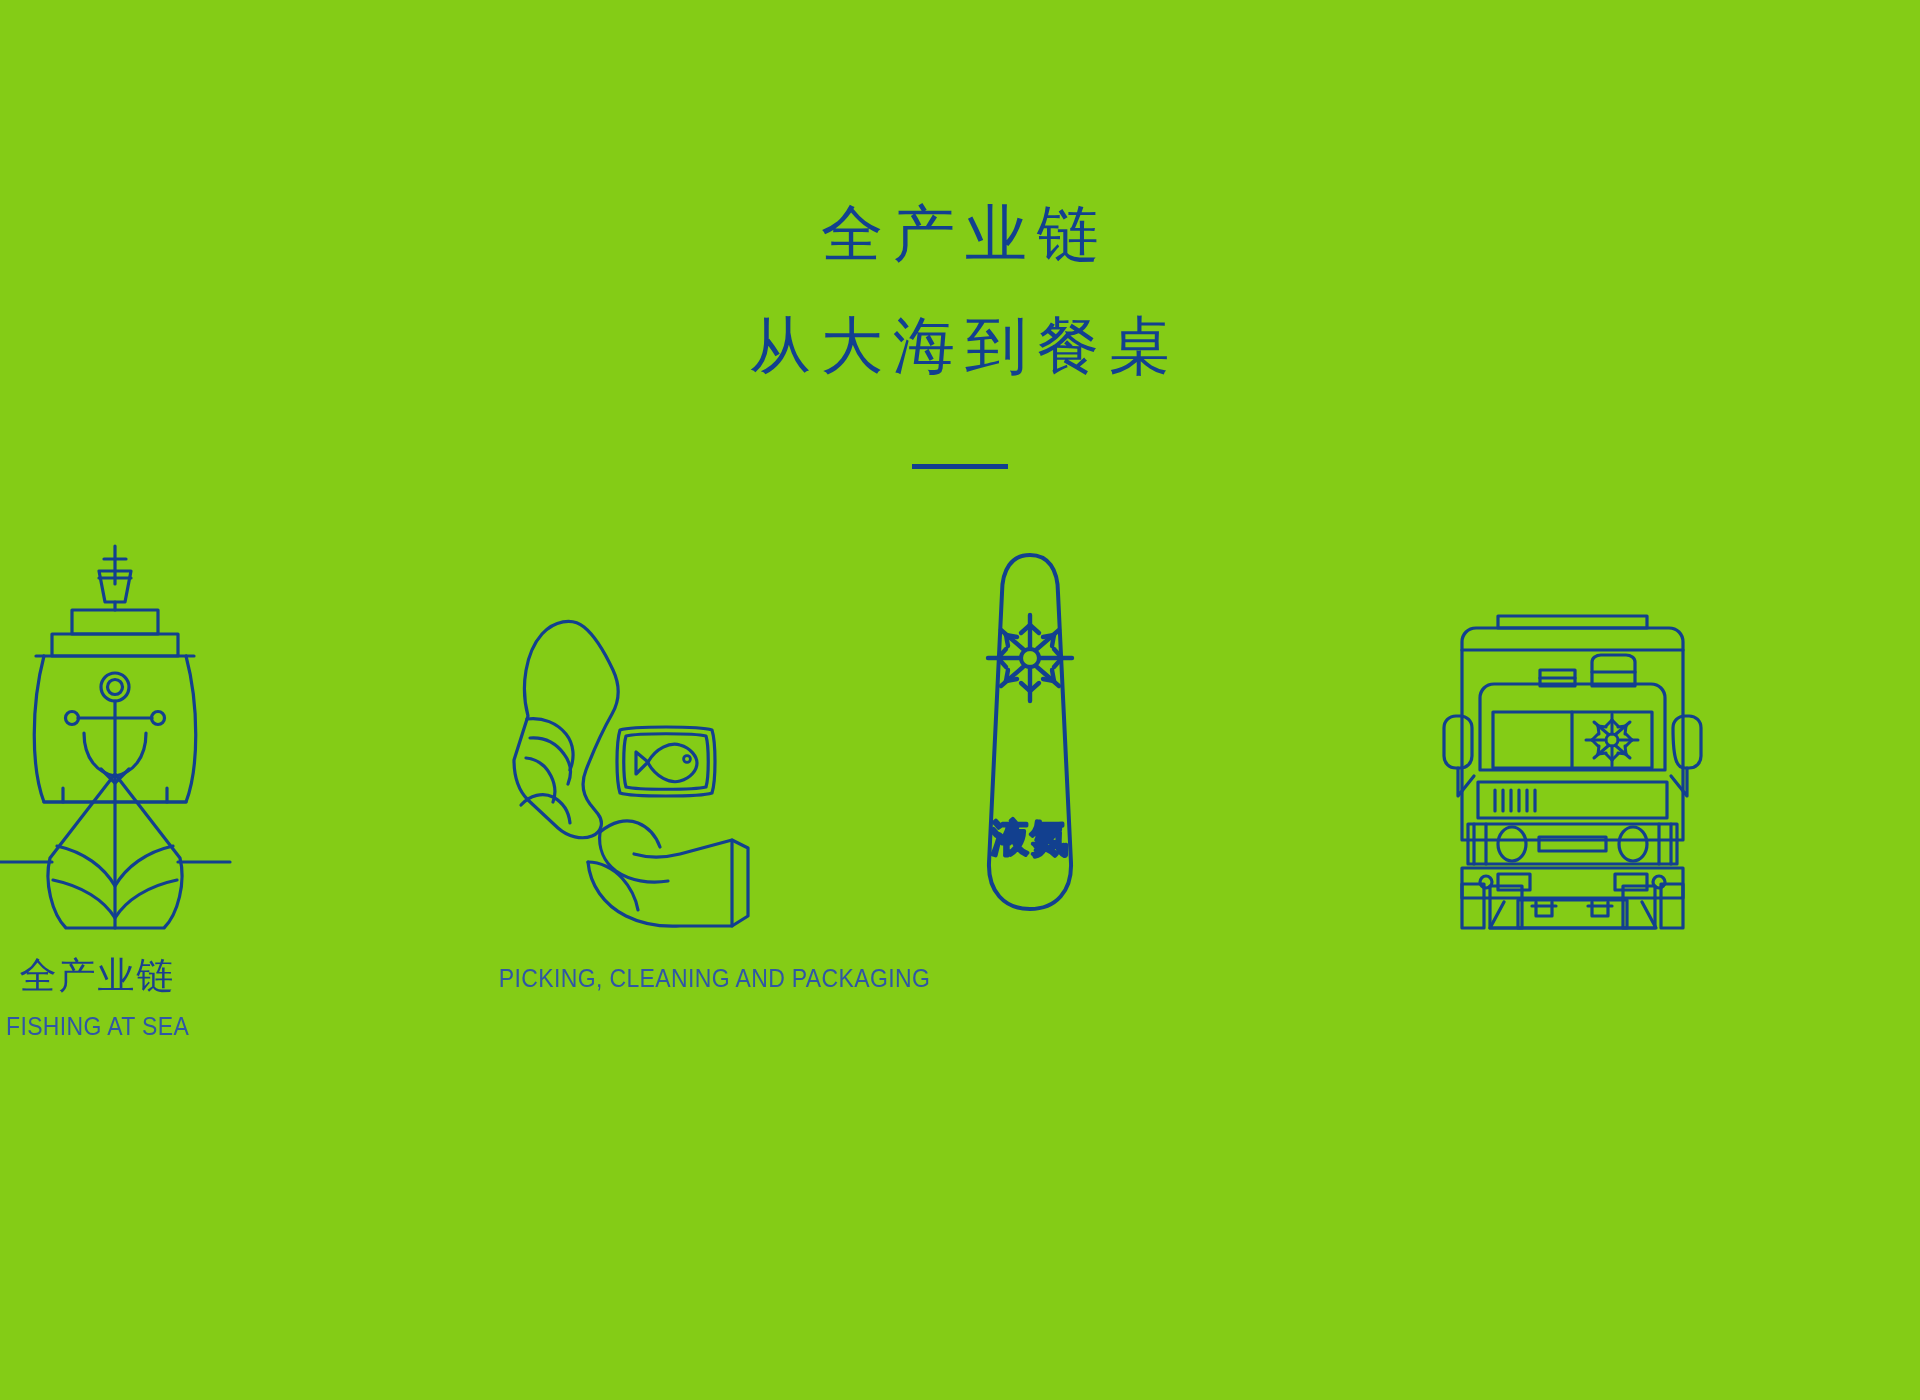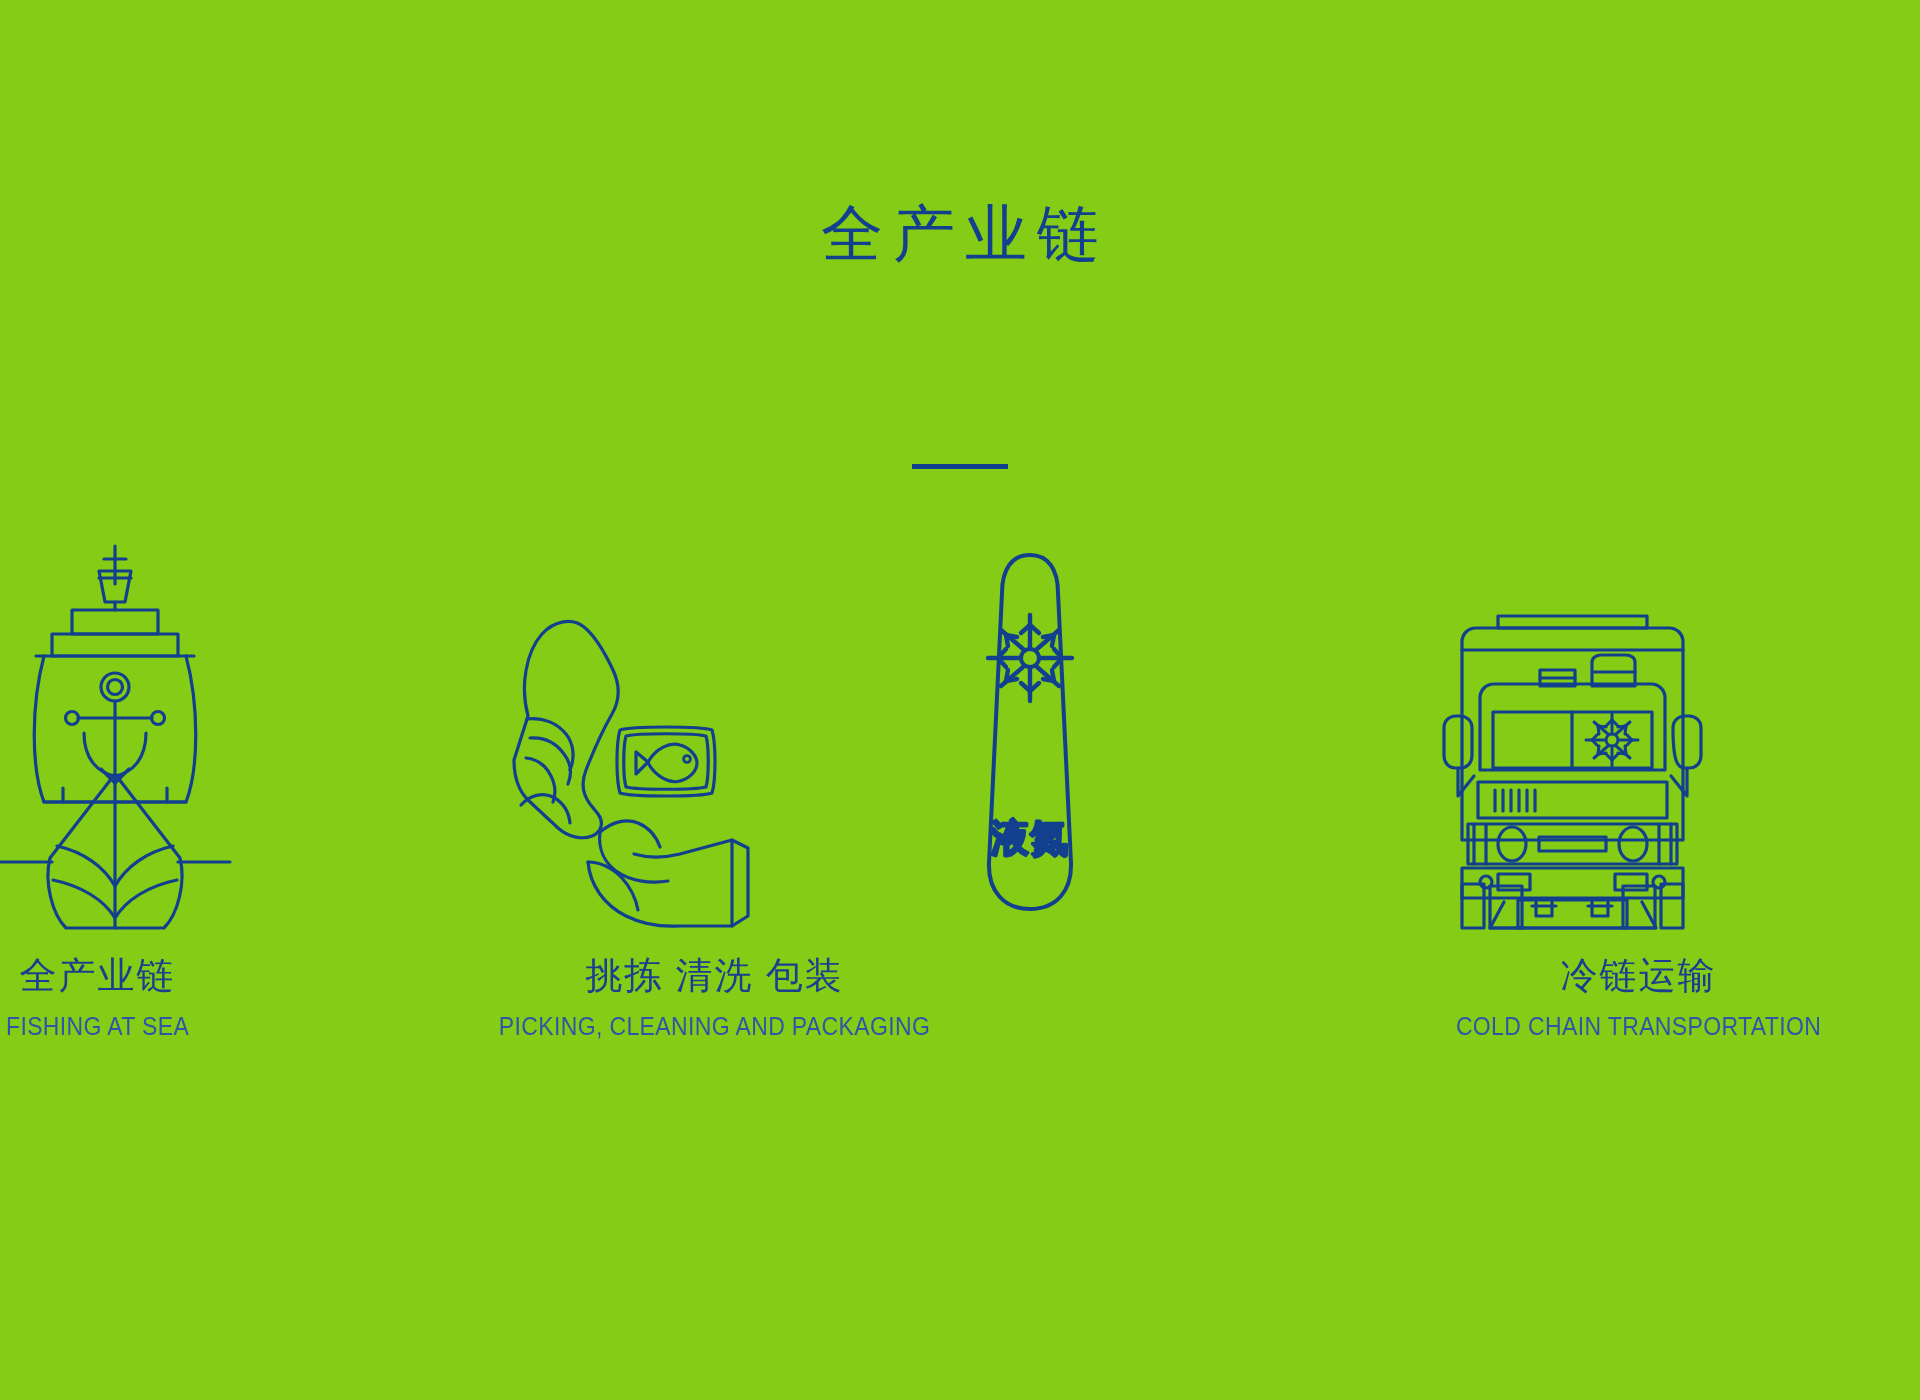--- a/index.html
+++ b/index.html
@@ -103,20 +103,21 @@
     letter-spacing:1px;
   }
 </style>
 </head>
 <body>
 
 <div class="page">
 
   <div class="heading">
     <div class="heading-line">全产业链</div>
+    <div class="heading-line">从大海到餐桌</div>
   </div>
 
   <div class="divider-wrap">
     <span class="divider"></span>
   </div>
 
   <div class="steps">
 
     <div class="step step-1">
       <div class="step-art">
@@ -221,21 +222,20 @@
           <path d="M168 162
                    C176 148 190 142 200 145
                    C211 148 217 157 217 163
                    C217 170 211 178 200 181
                    C190 184 176 177 168 163 Z"></path>
           <path d="M168 162 L156 152 V174 Z"></path>
           <circle cx="207" cy="159" r="3.4" stroke-width="2.8"></circle>
         </svg>
       </div>
       <div class="step-labels">
-        <div class="label-cn">挑拣 清洗 包装</div>
         <div class="label-en">PICKING, CLEANING AND PACKAGING</div>
       </div>
     </div>
 
     <div class="step step-3">
       <div class="step-art">
         <svg width="140" height="385" viewBox="0 0 140 385" fill="none" stroke="#12408f" stroke-width="4" stroke-linecap="round" stroke-linejoin="round">
 
           <path d="M42 48
                    C42 24 52 10 70 10
@@ -359,20 +359,16 @@
           <path d="M92 296 H116"></path>
           <path d="M152 292 V306 H168 V292"></path>
           <path d="M148 296 H172"></path>
 
           <path d="M22 274 H44 V318 H22 Z"></path>
           <path d="M50 276 H82 V318 H50 Z"></path>
           <path d="M183 276 H215 V318 H183 Z"></path>
           <path d="M221 274 H243 V318 H221 Z"></path>
         </svg>
       </div>
-      <div class="step-labels">
-        <div class="label-cn">冷链运输</div>
-        <div class="label-en">COLD CHAIN TRANSPORTATION</div>
-      </div>
     </div>
 
   </div>
 </div>
 
 </body></html>

